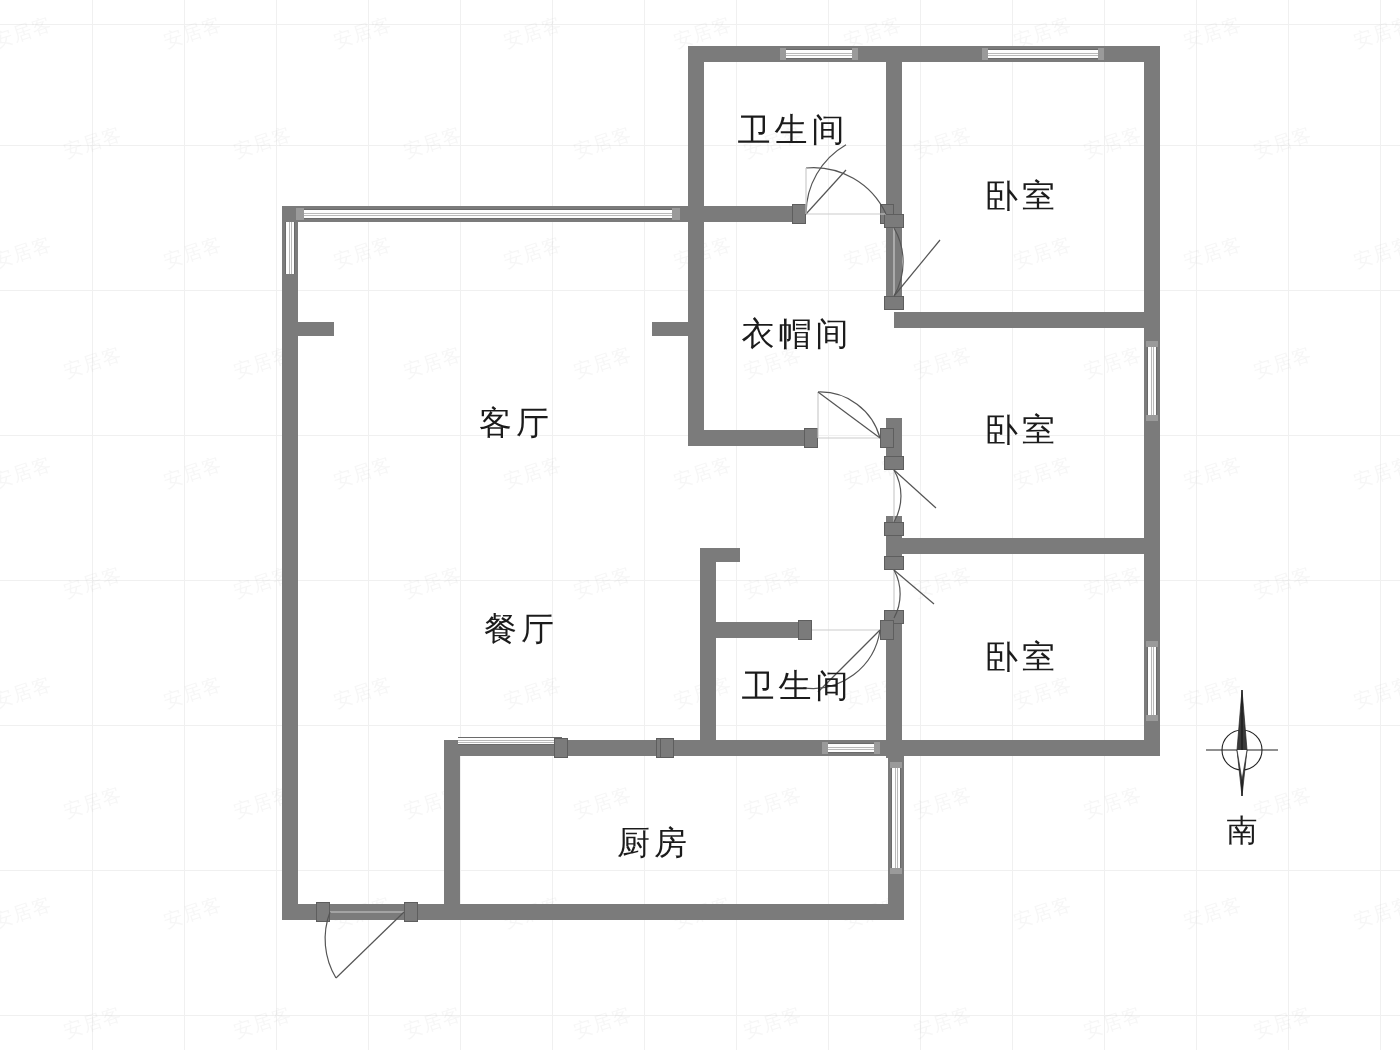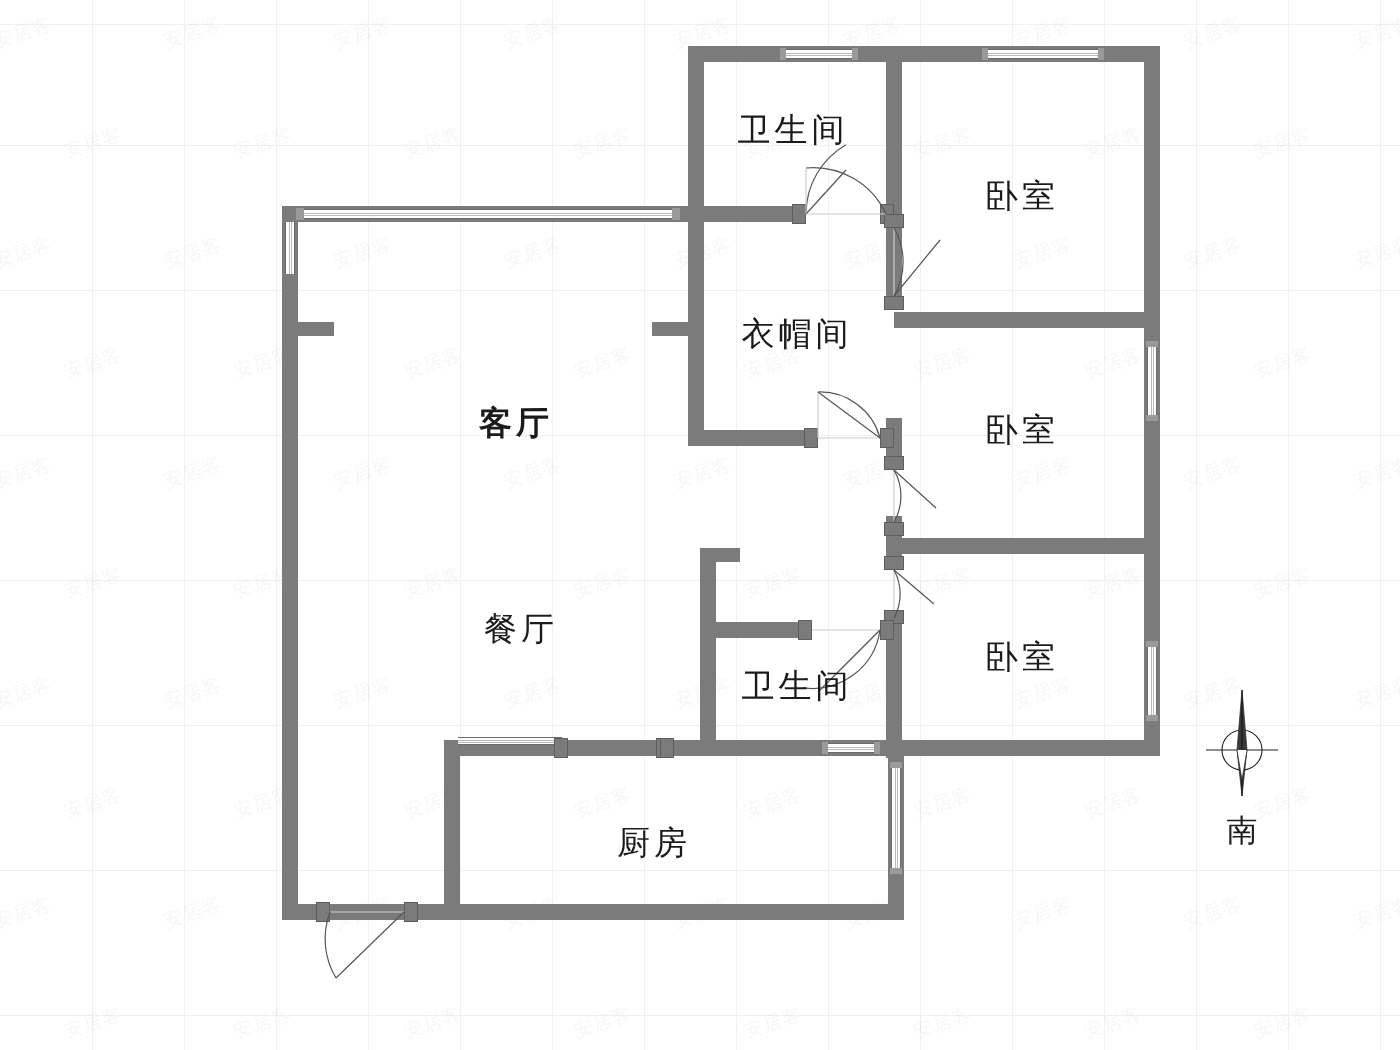--- a/index.html
+++ b/index.html
@@ -341,21 +341,21 @@
       <path d="M330,912 L404,912" stroke="#cccccc"></path>
       <path d="M330,912 A76,76 0 0,0 336,978"></path>
       <path d="M404,912 L336,978" stroke="#555555"></path>
     </g>
   </svg>
 
   <div id="labels">
       <div class="room-label" style="left: 793px; top: 130px; color: rgb(27, 27, 27);">卫生间</div>
       <div class="room-label" style="left: 1022px; top: 196px; color: rgb(27, 27, 27);">卧室</div>
       <div class="room-label" style="left: 797px; top: 334px; color: rgb(27, 27, 27);">衣帽间</div>
-      <div class="room-label" style="left: 516px; top: 423px; color: rgb(27, 27, 27); font-weight: bold;">客厅</div>
+      <div class="room-label" style="left: 516px; top: 423px; color: rgb(27, 27, 27);">客厅</div>
       <div class="room-label" style="left: 1022px; top: 430px; color: rgb(27, 27, 27);">卧室</div>
       <div class="room-label" style="left: 521px; top: 629px; color: rgb(27, 27, 27);">餐厅</div>
       <div class="room-label" style="left: 1022px; top: 657px; color: rgb(27, 27, 27);">卧室</div>
       <div class="room-label" style="left: 797px; top: 686px; color: rgb(27, 27, 27);">卫生间</div>
       <div class="room-label" style="left: 654px; top: 843px; color: rgb(27, 27, 27);">厨房</div>
     </div>
 
   <div id="compass" style="left:1196px;top:688px;width:92px;height:120px;">
     <svg width="92" height="120" viewBox="0 0 92 120">
       <circle cx="46" cy="62" r="20" fill="none" stroke="#222" stroke-width="1.1"></circle>

